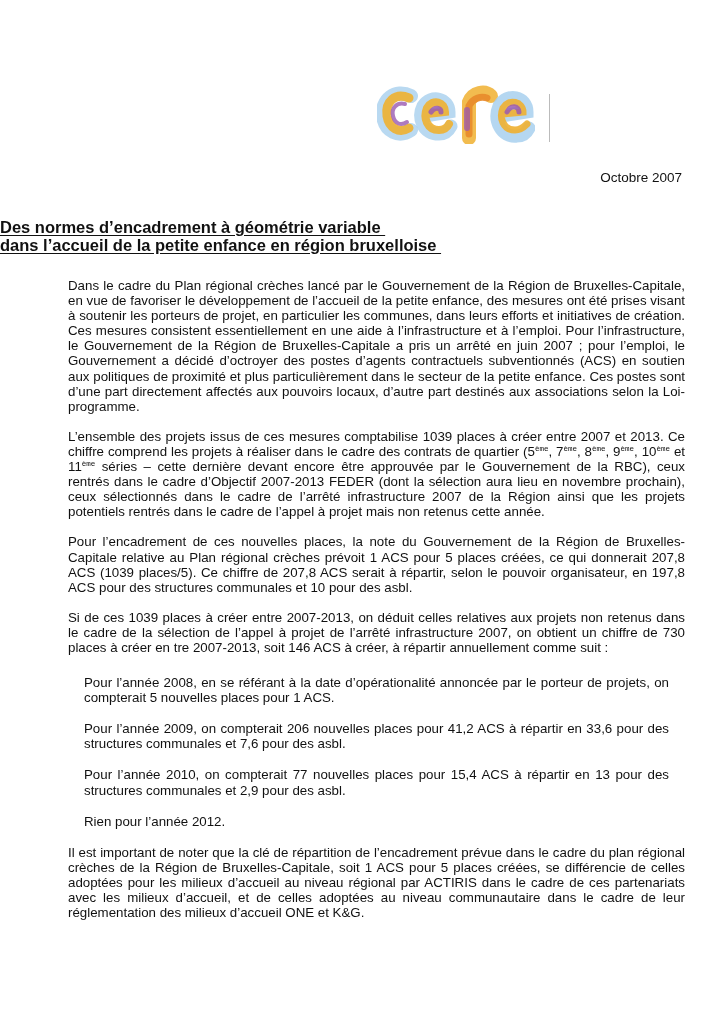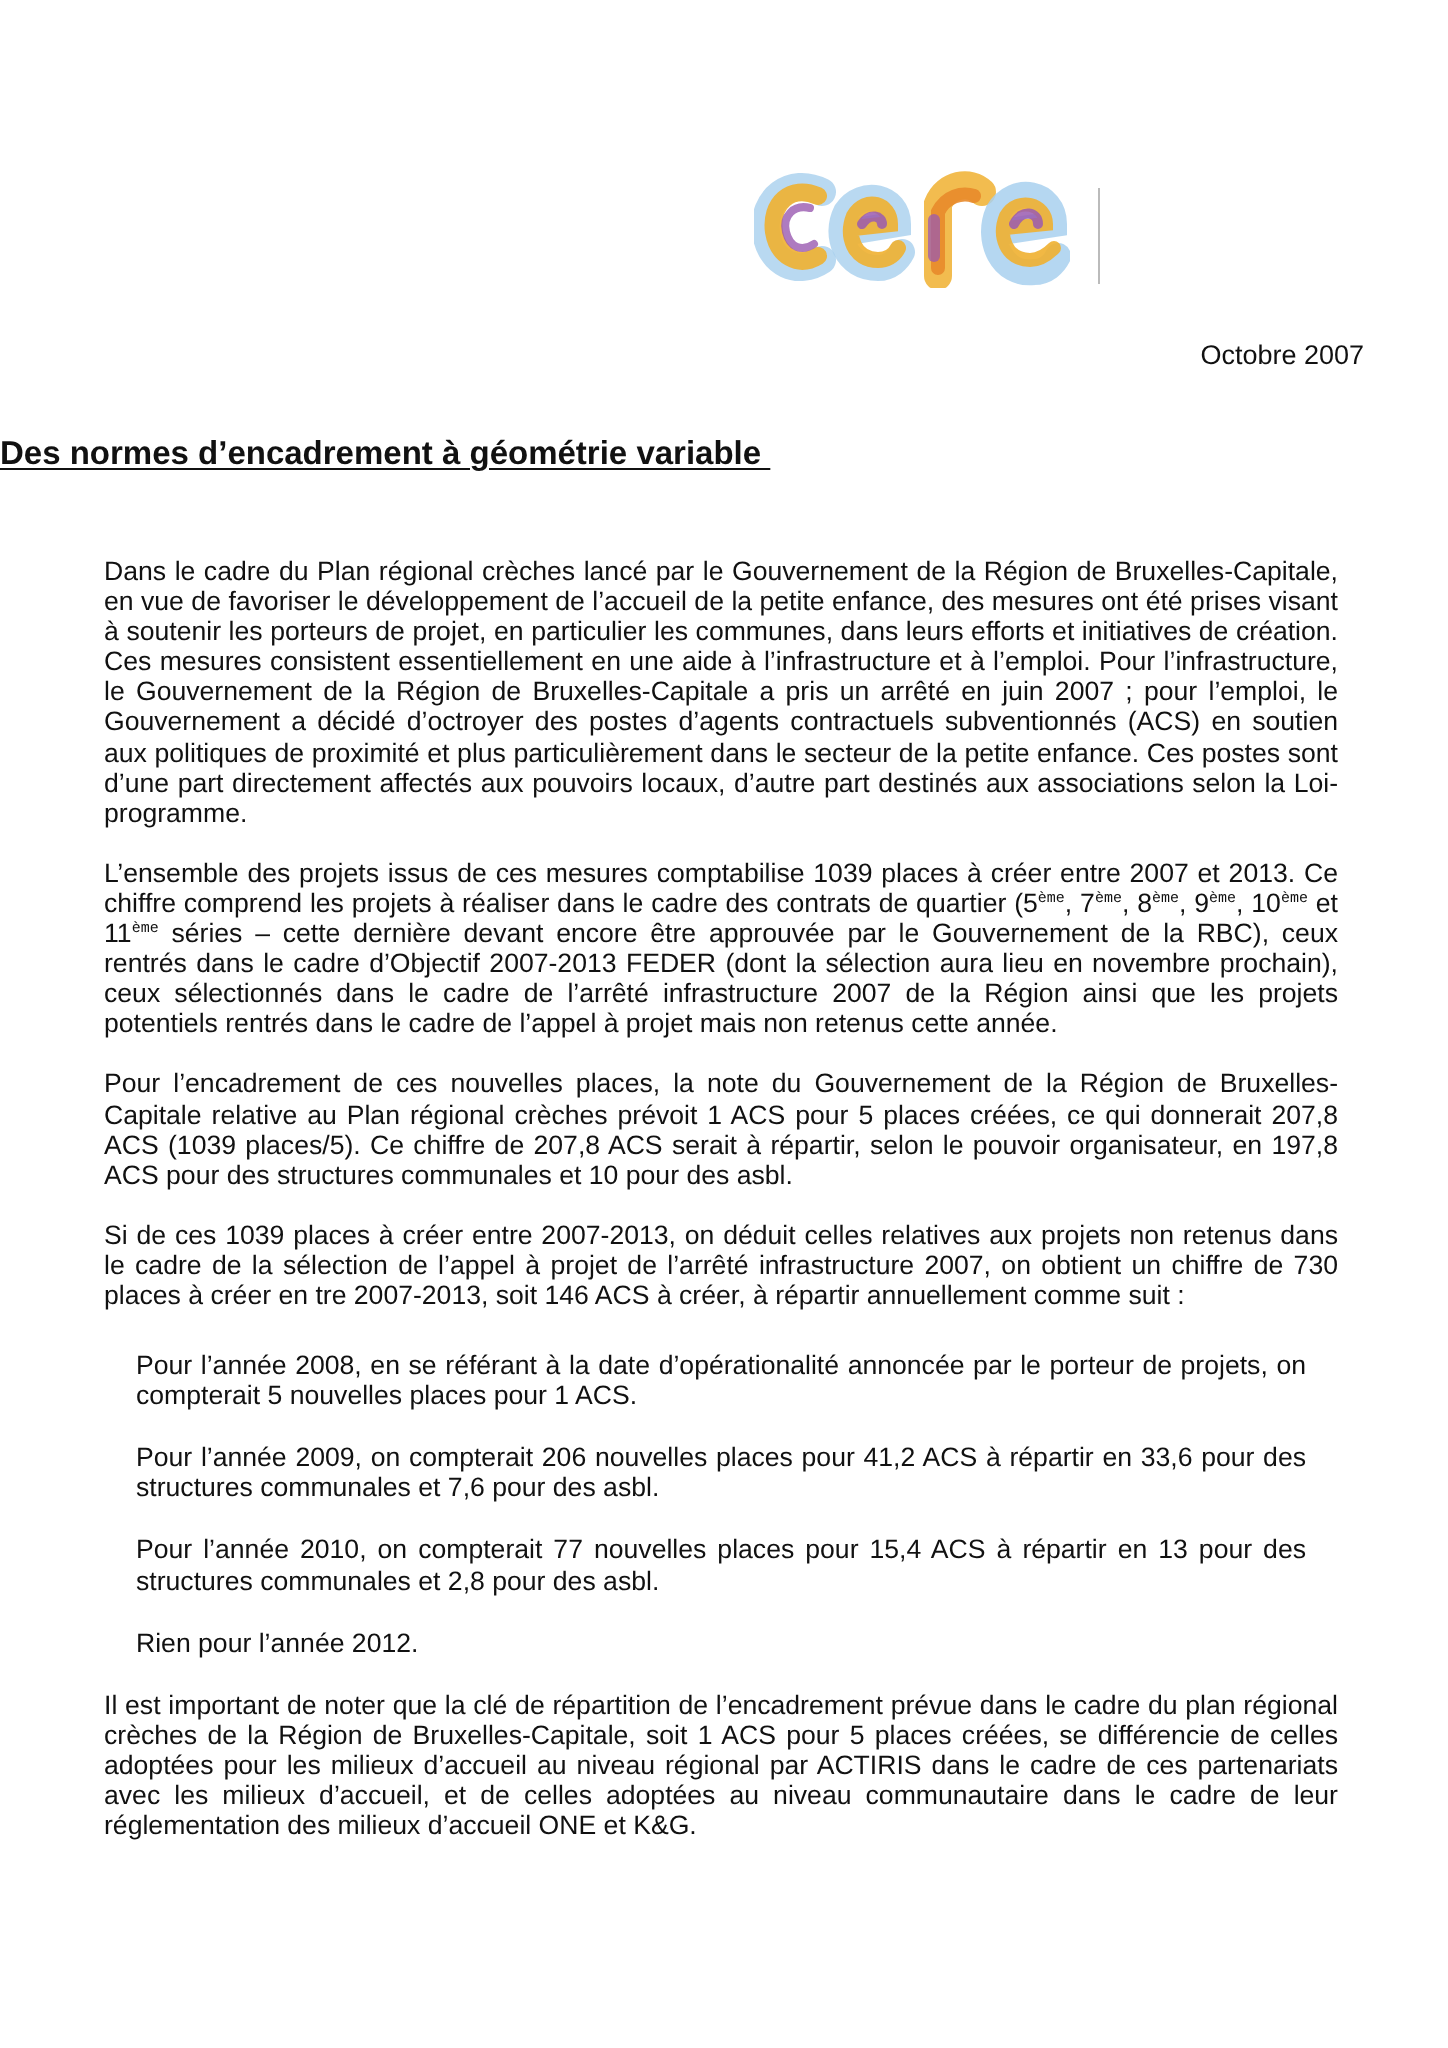--- a/index.html
+++ b/index.html
@@ -8,21 +8,21 @@
   .logo { position: absolute; left: 377px; top: 82px; width: 300px; height: 62px; }
   .logo-mark { position: absolute; left: 0; top: 0; width: 158px; height: 62px; }
   .logo-divider { position: absolute; left: 172px; top: 12px; width: 1px; height: 48px; background: #bbbbbb; }
   .logo-text { position: absolute; left: 190px; top: 14px; font-size: 11.5px; line-height: 11.6px;
                color: #555; letter-spacing: 0.6px; font-family: "DejaVu Sans", sans-serif; }
   .logo-text div { white-space: nowrap; }
   .date { position: absolute; right: 42px; top: 170px; font-size: 13.5px; }
   .title { position: absolute; left: 0; width: 724px; top: 218px; text-align: left;
            font-weight: bold; font-size: 16.5px; line-height: 18px; }
   .title span { text-decoration: underline; text-underline-offset: 2px; white-space: pre; }
-  .body { position: absolute; left: 52px; top: 278px; width: 617px; font-size: 13.3px; line-height: 15.1px; }
+  .body { position: absolute; left: 68px; top: 278px; width: 617px; font-size: 13.3px; line-height: 15.1px; }
   .body p { margin: 0 0 15px 0; text-align: justify; }
   .body p.list { margin: 16px; }
   .body p.list-end { margin-bottom: 15px; }
   sup { font-size: 7.5px; line-height: 0; vertical-align: 5px; font-family: Liberation Mono, monospace; }
 </style>
 </head>
 <body>
 
 <div class="logo">
   <svg class="logo-mark" viewBox="0 0 158 62">
@@ -51,30 +51,31 @@
       <path d="M130 30 C134 22 142 24 142 30" fill="none" stroke="#9a5ab0" stroke-width="5" stroke-linecap="round" opacity="0.85"></path>
     </g>
   </svg>
   <div class="logo-divider"></div>
 </div>
 
 <div class="date">Octobre 2007</div>
 
 <div class="title">
   <span>Des normes d’encadrement à géométrie variable </span><br>
+  <span>dans l’accueil de la petite enfance en région bruxelloise </span>
 </div>
 
 <div class="body">
   <p>Dans le cadre du Plan régional crèches lancé par le Gouvernement de la Région de Bruxelles-Capitale, en vue de favoriser le développement de l’accueil de la petite enfance, des mesures ont été prises visant à soutenir les porteurs de projet, en particulier les communes, dans leurs efforts et initiatives de création. Ces mesures consistent essentiellement en une aide à l’infrastructure et à l’emploi. Pour l’infrastructure, le Gouvernement de la Région de Bruxelles-Capitale a pris un arrêté en juin 2007 ; pour l’emploi, le Gouvernement a décidé d’octroyer des postes d’agents contractuels subventionnés (ACS) en soutien aux politiques de proximité et plus particulièrement dans le secteur de la petite enfance. Ces postes sont d’une part directement affectés aux pouvoirs locaux, d’autre part destinés aux associations selon la Loi-programme.</p>
 
   <p><span>L’ensemble des projets issus de ces mesures comptabilise 1039 places à créer entre 2007 et 2013. Ce chiffre comprend les projets à réaliser dans le cadre des contrats de quartier (5</span><sup>ème</sup><span>, 7</span><sup>ème</sup><span>, 8</span><sup>ème</sup><span>, 9</span><sup>ème</sup><span>, 10</span><sup>ème</sup><span> et 11</span><sup>ème</sup><span> séries – cette dernière devant encore être approuvée par le Gouvernement de la RBC), ceux rentrés dans le cadre d’Objectif 2007-2013 FEDER (dont la sélection aura lieu en novembre prochain), ceux sélectionnés dans le cadre de l’arrêté infrastructure 2007 de la Région ainsi que les projets potentiels rentrés dans le cadre de l’appel à projet mais non retenus cette année.</span></p>
 
   <p>Pour l’encadrement de ces nouvelles places, la note du Gouvernement de la Région de Bruxelles-Capitale relative au Plan régional crèches prévoit 1 ACS pour 5 places créées, ce qui donnerait 207,8 ACS (1039 places/5). Ce chiffre de 207,8 ACS serait à répartir, selon le pouvoir organisateur, en 197,8 ACS pour des structures communales et 10 pour des asbl.</p>
 
   <p style="margin-bottom:20px">Si de ces 1039 places à créer entre 2007-2013, on déduit celles relatives aux projets non retenus dans le cadre de la sélection de l’appel à projet de l’arrêté infrastructure 2007, on obtient un chiffre de 730 places à créer en tre 2007-2013, soit 146 ACS à créer, à répartir annuellement comme suit :</p>
 
   <p class="list">Pour l’année 2008, en se référant à la date d’opérationalité annoncée par le porteur de projets, on compterait 5 nouvelles places pour 1 ACS.</p>
   <p class="list">Pour l’année 2009, on compterait 206 nouvelles places pour 41,2 ACS à répartir en 33,6 pour des structures communales et 7,6 pour des asbl.</p>
-  <p class="list">Pour l’année 2010, on compterait 77 nouvelles places pour 15,4 ACS à répartir en 13 pour des structures communales et 2,8 pour des asbl.</p>
+  <p class="list">Pour l’année 2010, on compterait 77 nouvelles places pour 15,4 ACS à répartir en 13 pour des structures communales et 2,9 pour des asbl.</p>
   <p class="list">Rien pour l’année 2012.</p>
 
   <p>Il est important de noter que la clé de répartition de l’encadrement prévue dans le cadre du plan régional crèches de la Région de Bruxelles-Capitale, soit 1 ACS pour 5 places créées, se différencie de celles adoptées pour les milieux d’accueil au niveau régional par ACTIRIS dans le cadre de ces partenariats avec les milieux d’accueil, et de celles adoptées au niveau communautaire dans le cadre de leur réglementation des milieux d’accueil ONE et K&amp;G.</p>
 </div>
 
 </body></html>

